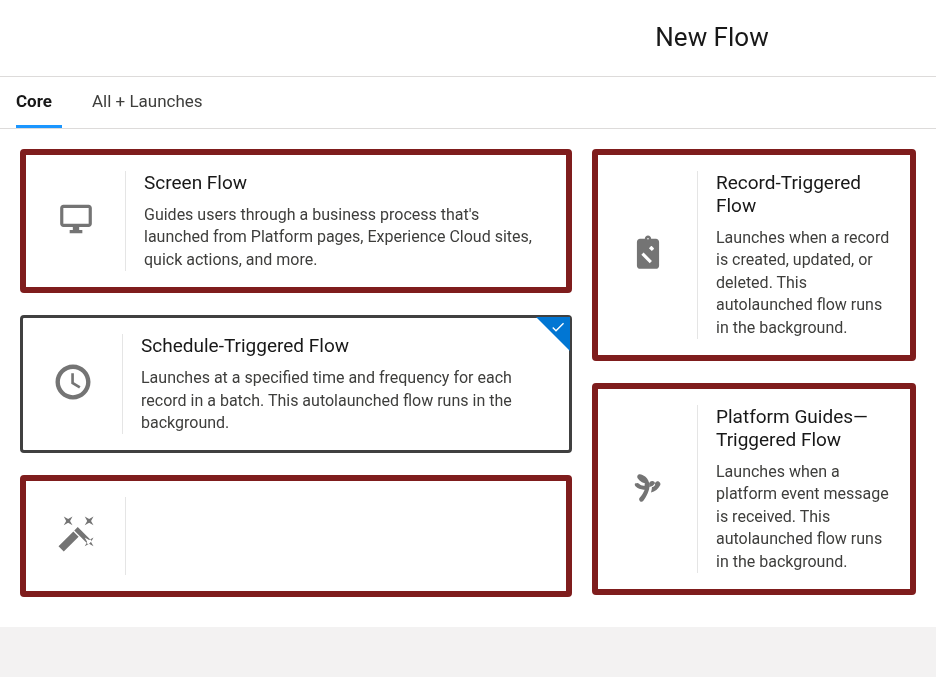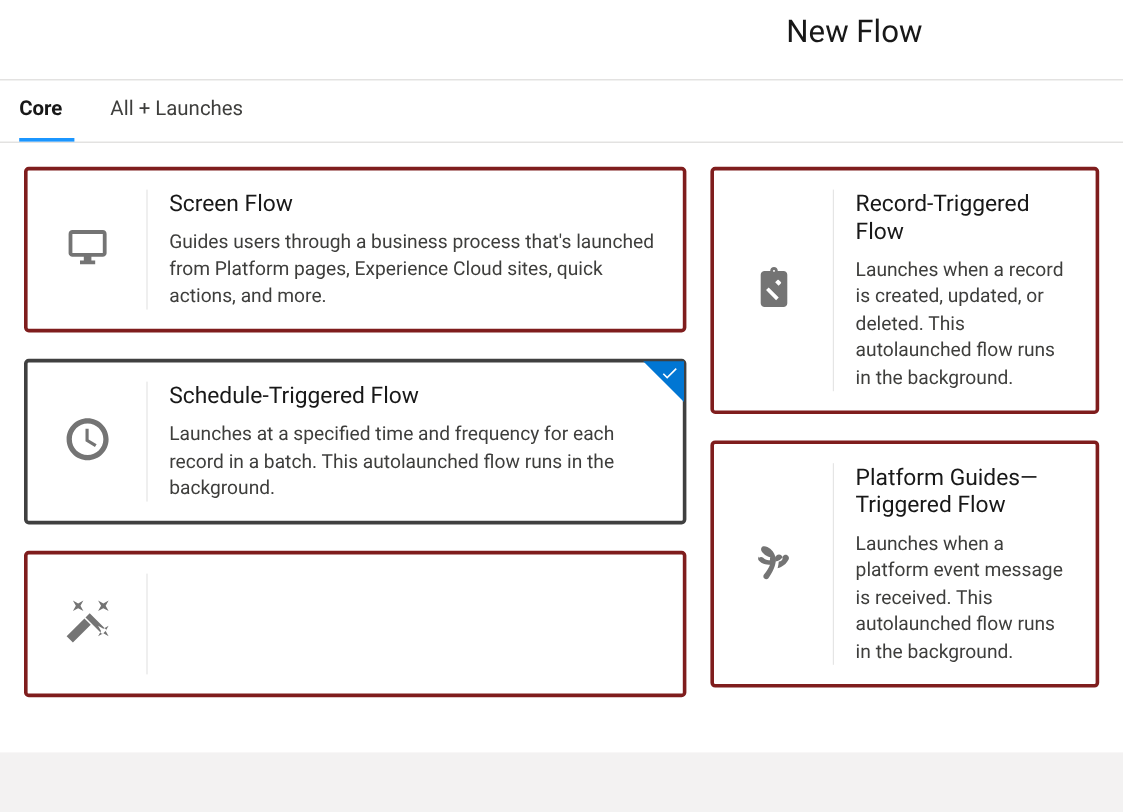--- a/index.html
+++ b/index.html
@@ -9,21 +9,21 @@
     }
     body {
       font-family: -apple-system, BlinkMacSystemFont, "Segoe UI", Roboto, Helvetica, Arial, sans-serif;
       color: #181818;
       background: #ffffff;
       width: 936px;
       height: 677px;
       overflow: hidden;
     }
     .header {
-      padding: 12px 0 24px 0;
+      padding: 22px 0 24px 0;
       border-bottom: 1px solid #dddbda;
       text-align: center;
     }
     .header-title {
       font-size: 26px;
       font-weight: 400;
       color: #181818;
       margin-left: 488px;
       display: inline-block;
     }
@@ -52,21 +52,21 @@
       grid-template-columns: 552px 1fr;
       gap: 20px;
       padding: 20px;
     }
     .card-column {
       display: flex;
       flex-direction: column;
       gap: 22px;
     }
     .card {
-      border: 3px solid #7f1d1d;
+      border: 6px solid #7f1d1d;
       border-radius: 4px;
       display: flex;
       align-items: center;
       position: relative;
       cursor: pointer;
       background: #ffffff;
       min-height: 122px;
     }
     .card.selected {
       border: 3px solid #404040;

